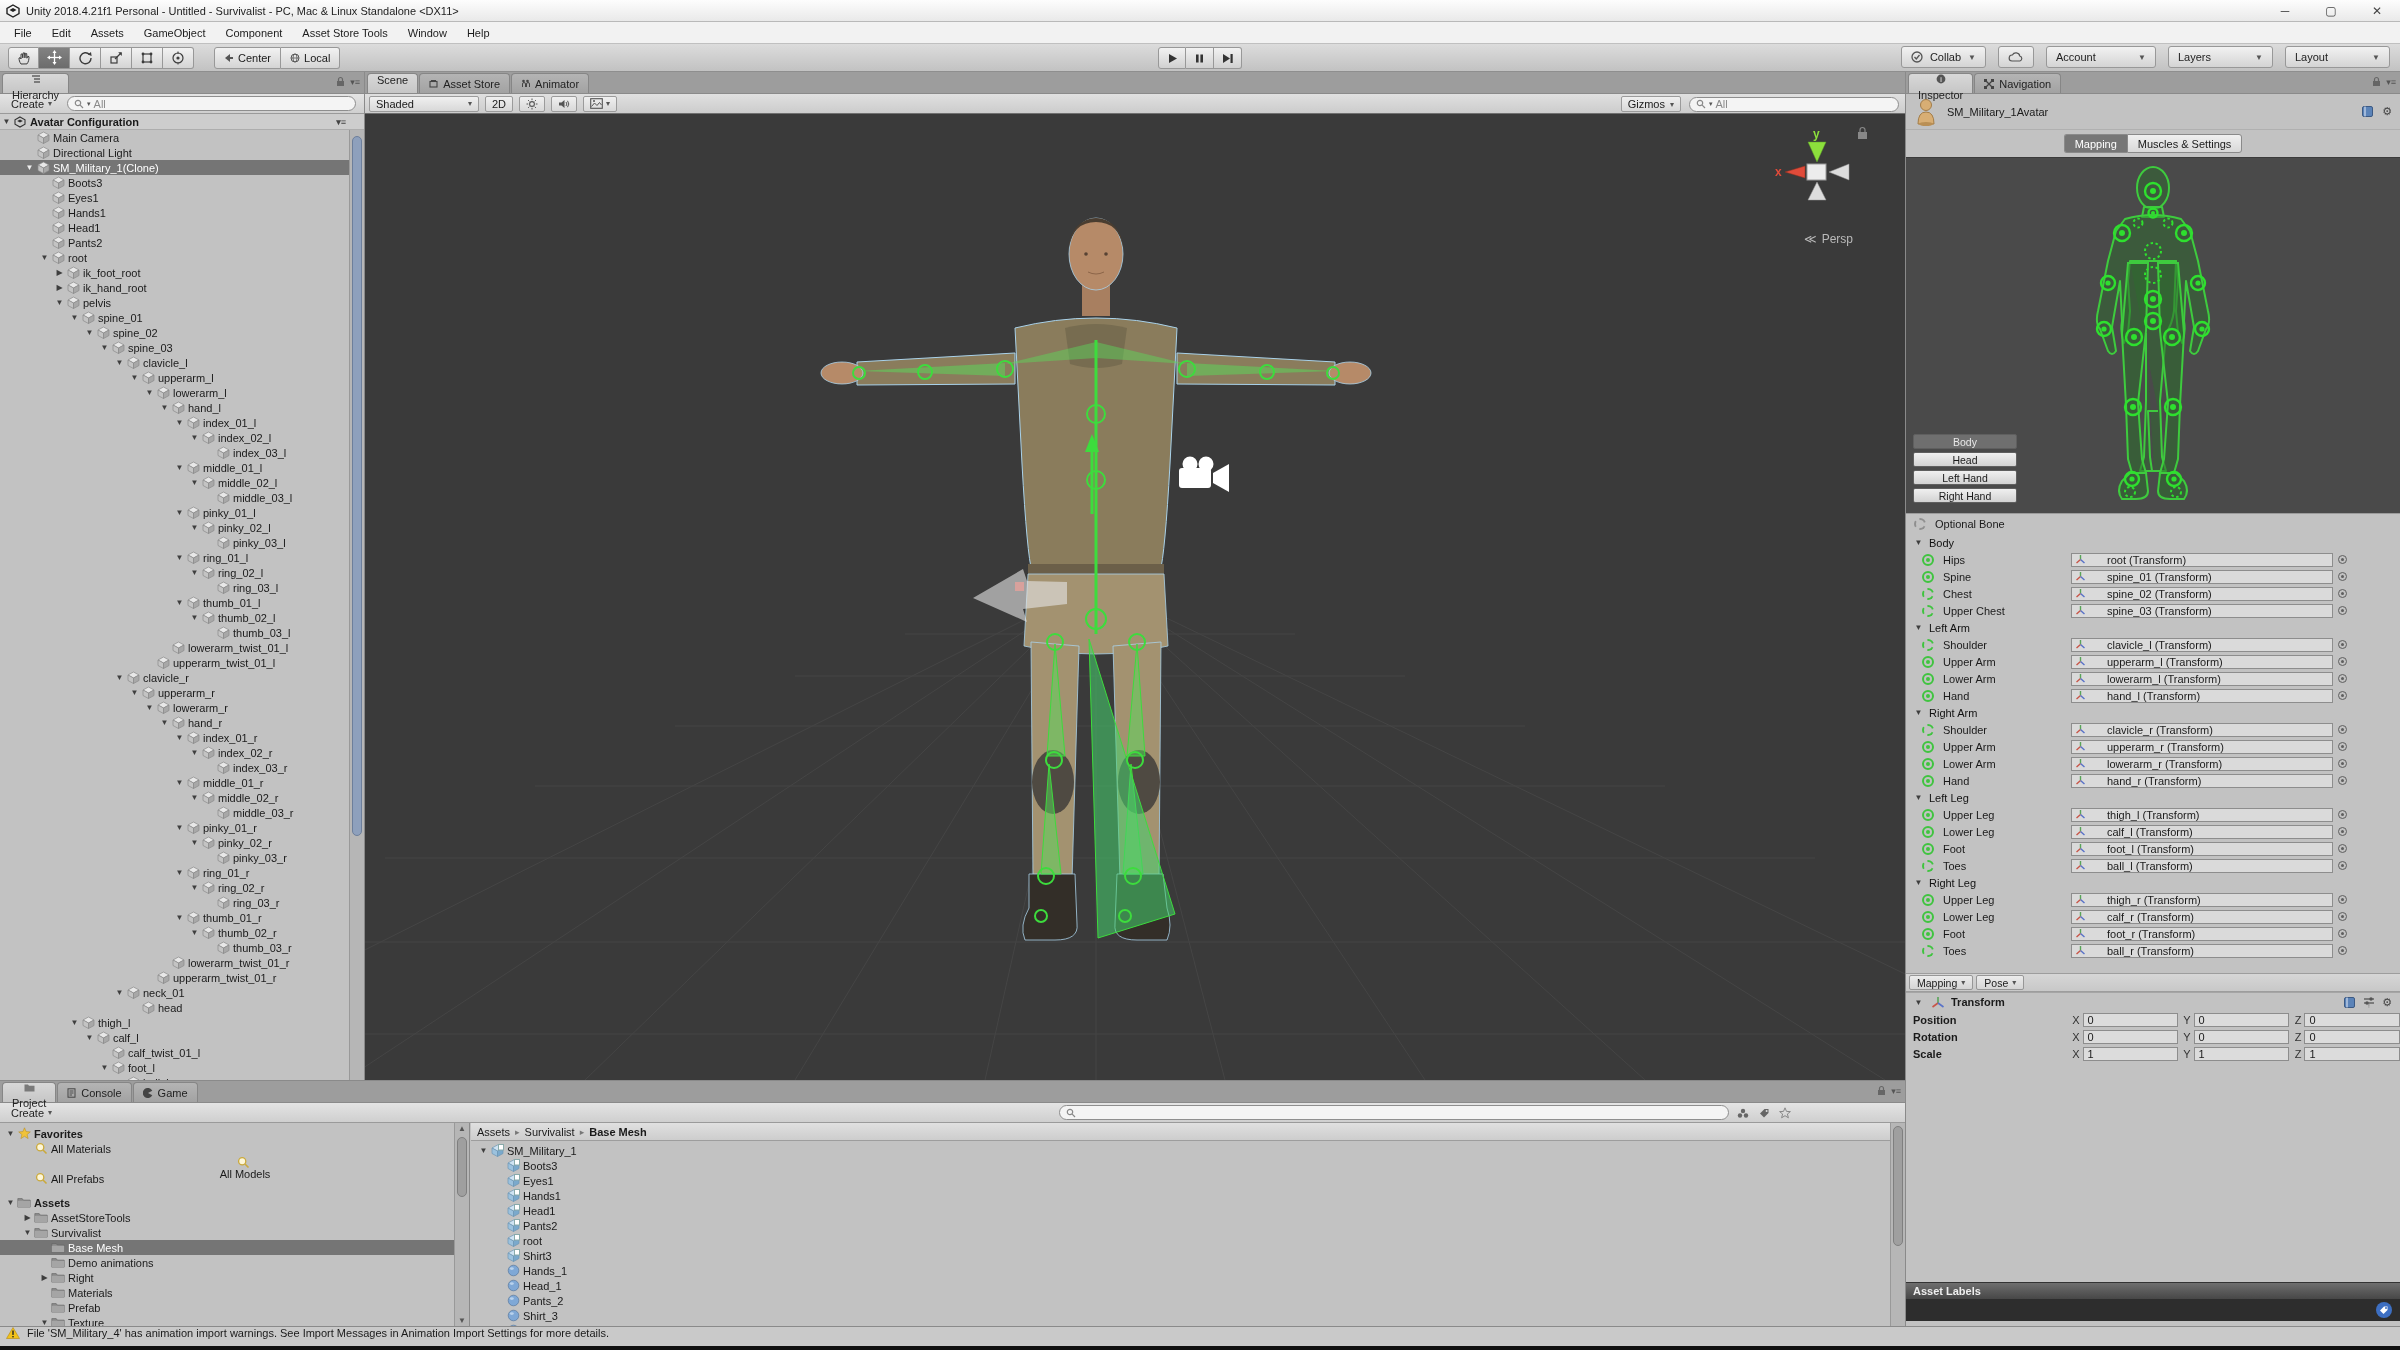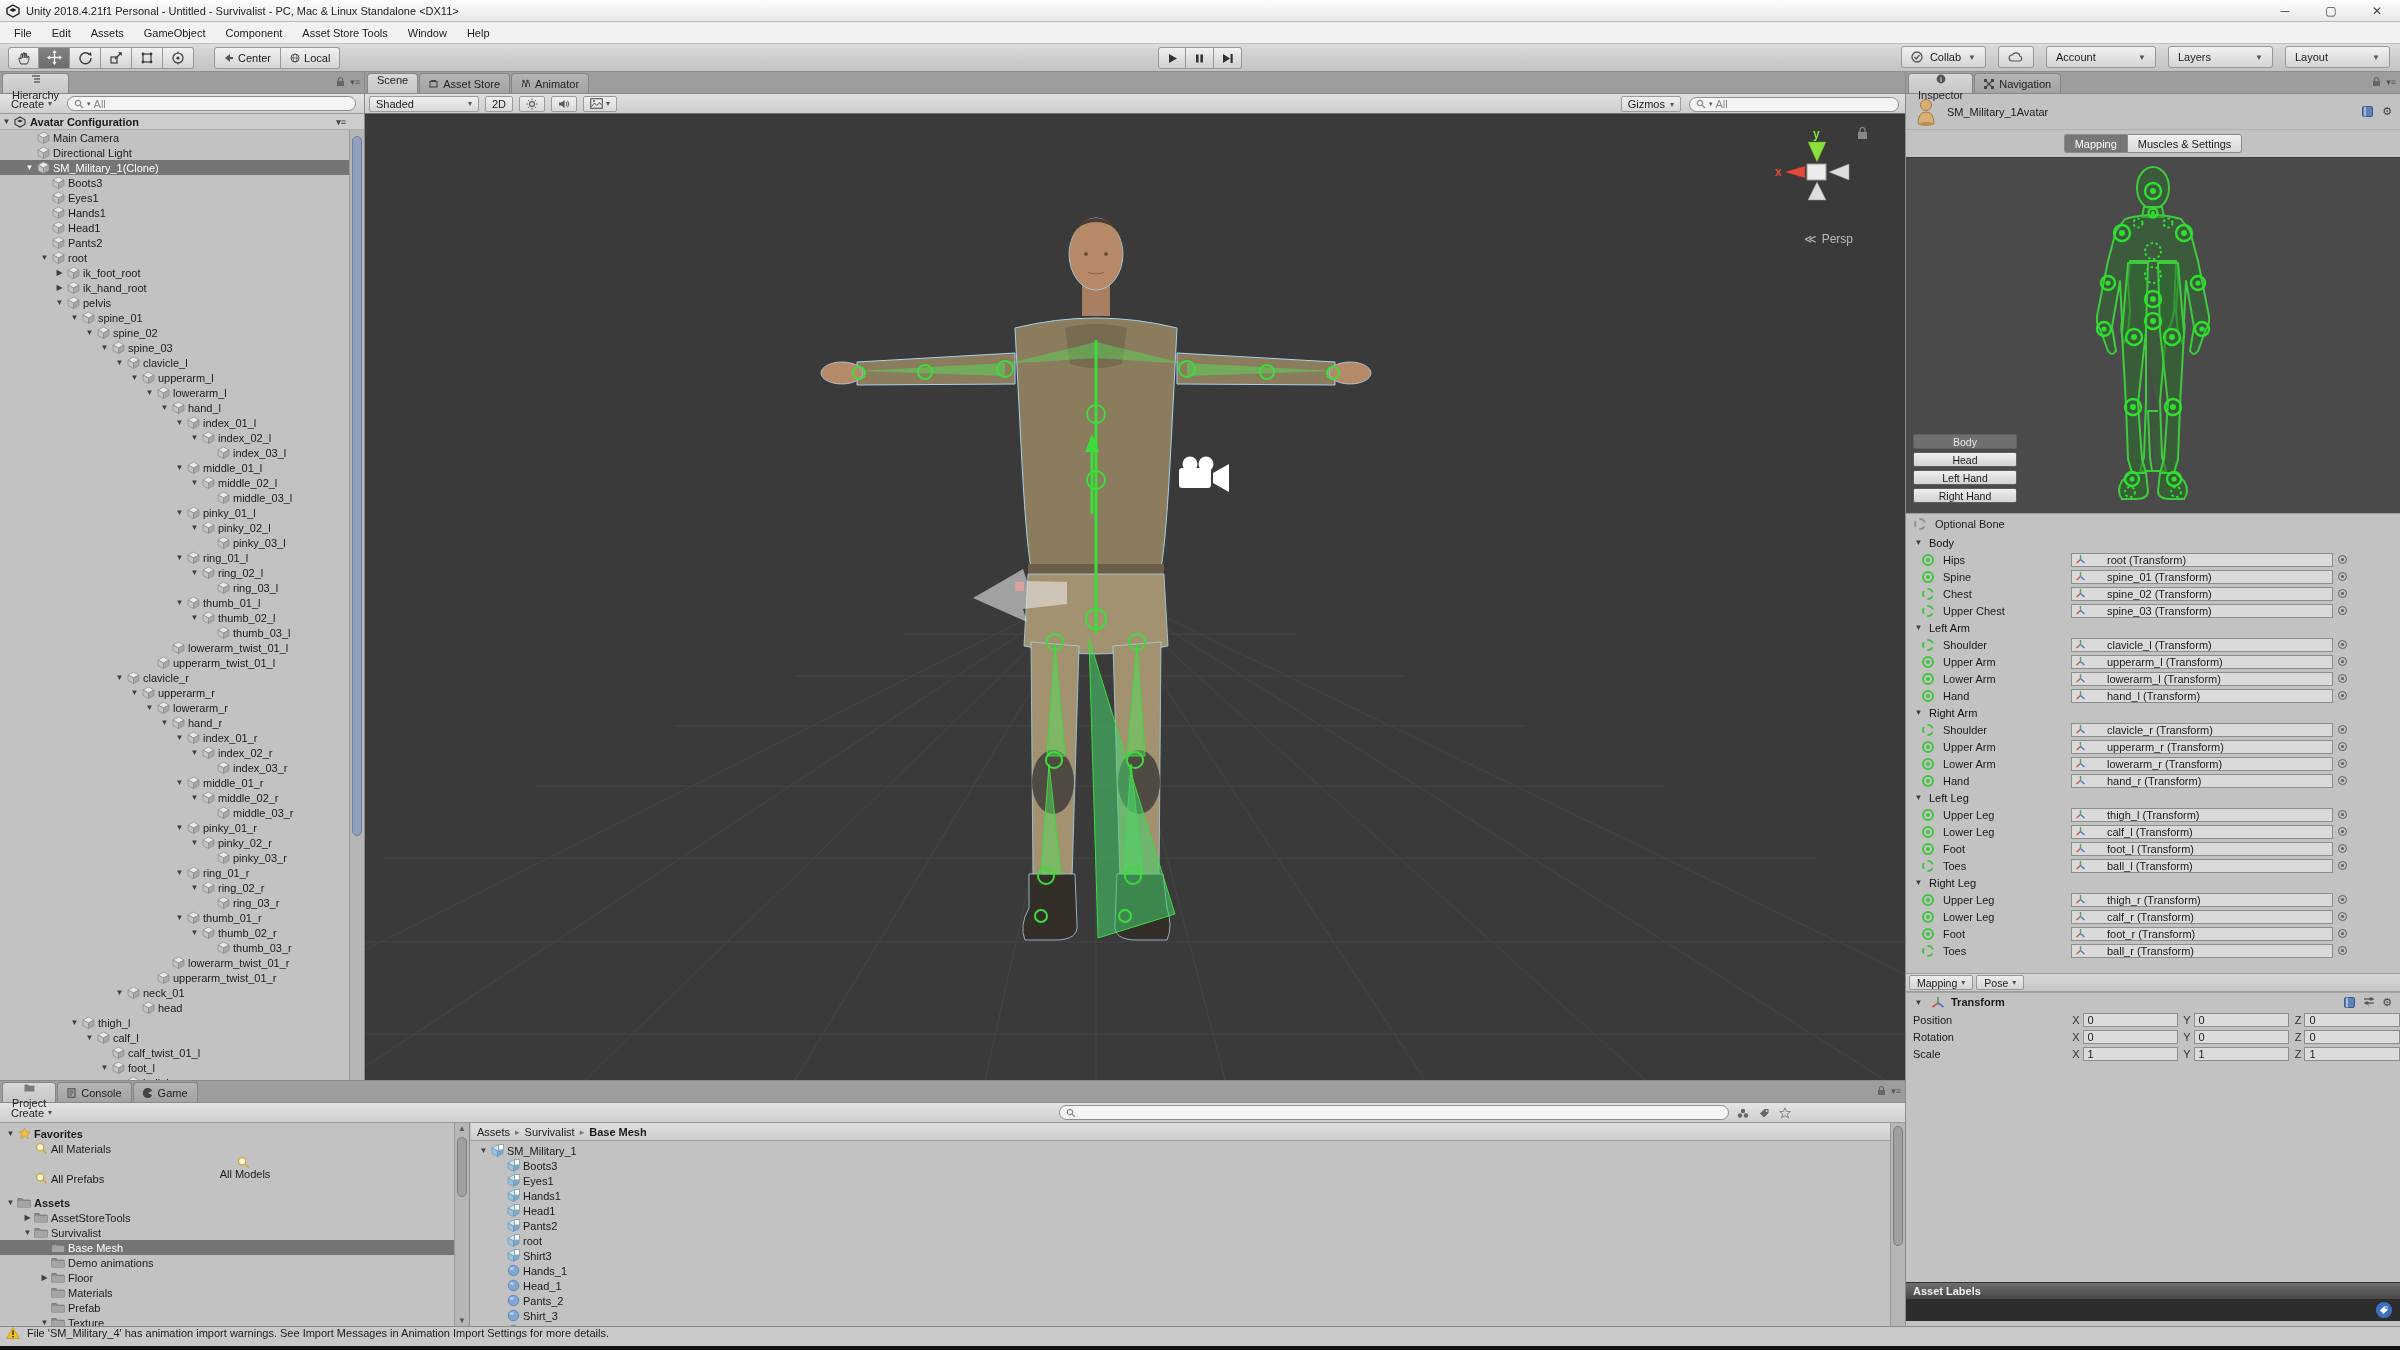--- a/index.html
+++ b/index.html
@@ -90,21 +90,21 @@
   .picker::after { content:''; position:absolute; inset:2px; border-radius:50%; background:#5e5e5e; }
   .menu-row { height:19px; margin-top:14px; border-top:1px solid #9d9d9d; border-bottom:1px solid #9d9d9d; display:flex; align-items:center; padding-left:3px; gap:3px; background:linear-gradient(#d6d6d6,#c8c8c8); }
   .mini-dd { height:15px; padding:0 7px; font-size:10.5px; display:flex; align-items:center; gap:4px; border:1px solid #979797; background:linear-gradient(#ececec,#d5d5d5); border-radius:2px; }
   .action-row { height:28px; display:flex; align-items:center; justify-content:flex-end; gap:5px; padding-right:7px; }
   .act-btn { min-width:56px; height:19px; display:flex; align-items:center; justify-content:center; border:1px solid #9a9a9a; border-radius:3px; background:linear-gradient(#f0f0f0,#dadada); }
   .act-btn.disabled { color:#9f9f9f; border-color:#b3b3b3; }
   .act-btn.primary { border-color:#4c4c4c; }
   .comp-header { height:19px; display:flex; align-items:center; gap:6px; padding-left:6px; border-top:1px solid #a5a5a5; position:relative; font-weight:bold; }
   .comp-header .hdr-icons { position:absolute; right:8px; display:flex; gap:7px; color:#444; font-weight:normal; }
   .tr-row { height:17px; display:flex; align-items:center; }
-  .tr-label { width:180px; padding-left:7px; }
+  .tr-label { width:180px; padding-left:7px;font-weight:bold; }
   .axis-lab { width:14px; text-align:right; margin-right:3px; color:#333; }
   .num-field { width:106px; height:14px; background:#dcdcdc; border:1px solid #8d8d8d; display:flex; align-items:center; padding:0 4px; }
   .asset-labels { margin-top:auto; }
   .al-header { height:17px; background:linear-gradient(#6e6e6e,#474747); border-top:1px solid #333; color:#eee; font-weight:bold; display:flex; align-items:center; padding-left:7px; }
   .al-body { height:22px; background:#2d2d2d; display:flex; align-items:center; justify-content:flex-end; padding-right:7px; }
   .al-spacer { height:5px; background:#c2c2c2; }
 
   
   .project { position:absolute; top:1080px; left:0; width:1905px; height:246px; background:#c2c2c2; border-top:1px solid #8a8a8a; }
   .proj-body { position:absolute; top:42px; left:0; right:0; bottom:0; }
@@ -1958,21 +1958,21 @@
             <span>Demo animations</span>
           </div>
           <div class="trow" style="padding-left: 38px;">
             <span class="arr">▶</span>
             <span class="ticon">
               <svg width="14" height="11" viewBox="0 0 14 11">
                 <path d="M0.8 1.6 h4.4 l1.2 1.5 h6.8 v7 h-12.4z" fill="#8c8c8c" stroke="#5f5f5f" stroke-width="0.6"></path>
                 <path d="M0.8 3.8 h12.4 v6.3 h-12.4z" fill="#a5a5a5"></path>
               </svg>
             </span>
-            <span>Floor</span>
+            <span>Right</span>
           </div>
           <div class="trow" style="padding-left: 38px;">
             <span class="arr"></span>
             <span class="ticon">
               <svg width="14" height="11" viewBox="0 0 14 11">
                 <path d="M0.8 1.6 h4.4 l1.2 1.5 h6.8 v7 h-12.4z" fill="#8c8c8c" stroke="#5f5f5f" stroke-width="0.6"></path>
                 <path d="M0.8 3.8 h12.4 v6.3 h-12.4z" fill="#a5a5a5"></path>
               </svg>
             </span>
             <span>Materials</span>

